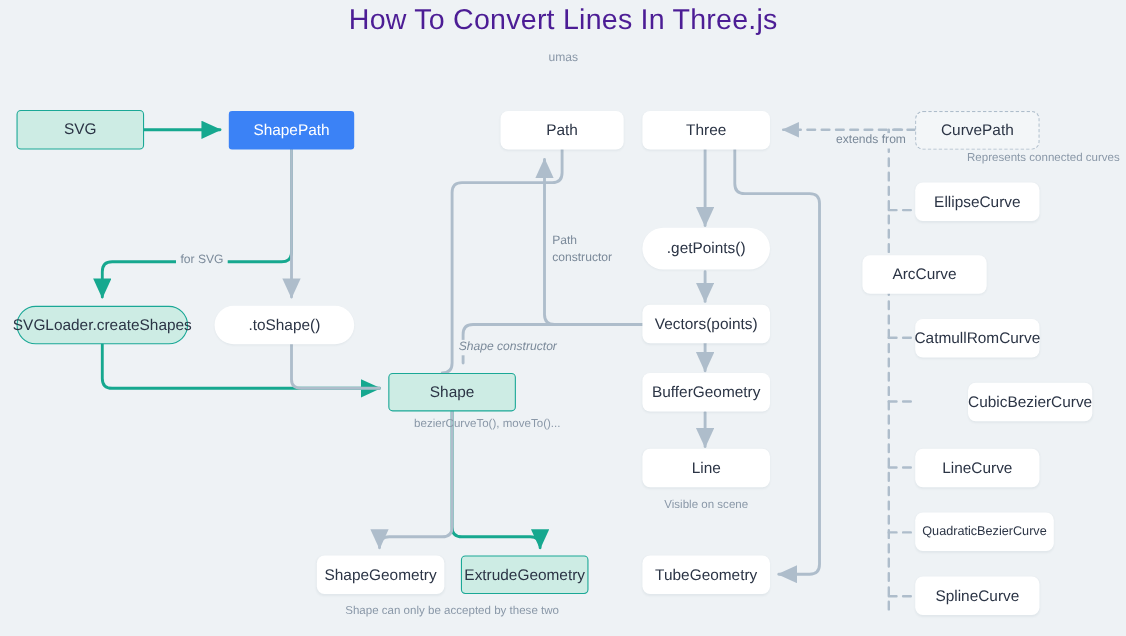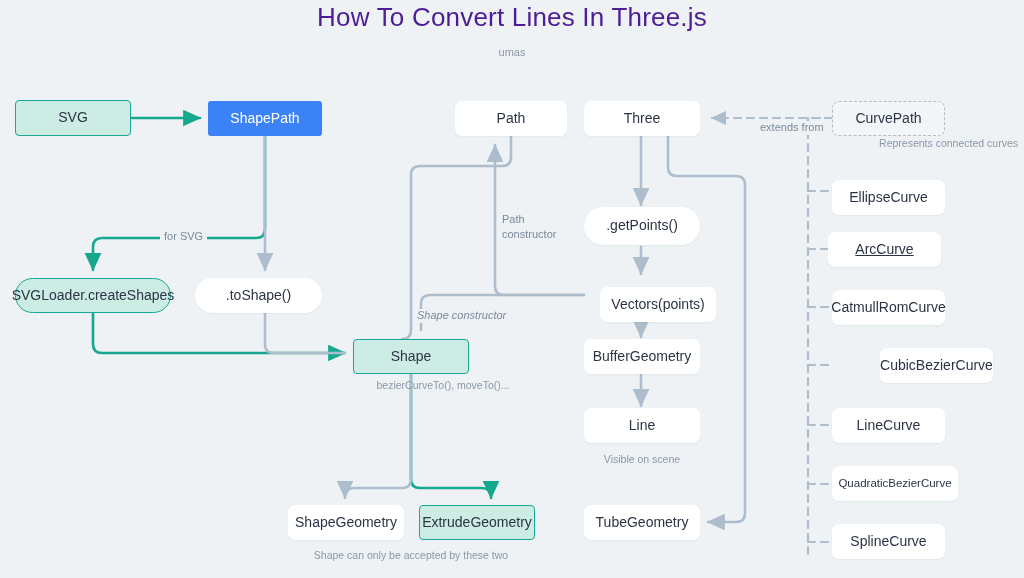--- a/index.html
+++ b/index.html
@@ -159,21 +159,21 @@
 
   <div class="edge-label" style="left:498px;top:212px;line-height:1.35;">
     <span>Path</span><br>
     <span>constructor</span>
   </div>
 
   <div class="node n-pill" style="left:584px;top:207px;width:116px;height:38px;">
     <span>.getPoints()</span>
   </div>
 
-  <div class="node n-white" style="left:600px;top:277px;width:116px;height:35px;margin-top:10px;">
+  <div class="node n-white" style="left:584px;top:277px;width:116px;height:35px;">
     <span>Vectors(points)</span>
   </div>
 
   <div class="node n-white" style="left:584px;top:339px;width:116px;height:35px;">
     <span>BufferGeometry</span>
   </div>
 
   <div class="node n-white" style="left:584px;top:408px;width:116px;height:35px;">
     <span>Line</span>
   </div>
@@ -185,25 +185,25 @@
   </div>
 
   <div class="edge-label" style="left:722px;top:121px;margin-left:34px;">extends from</div>
 
   <div class="node n-dashed" style="left:832px;top:101px;width:113px;height:35px;">
     <span>CurvePath</span>
   </div>
 
   <div class="caption" style="left:826px;top:137px;width:198px;text-align:right;padding-right:6px;box-sizing:border-box;">Represents connected curves</div>
 
-  <div class="node n-white" style="left:832px;top:180px;width:113px;height:35px;">
+  <div class="node n-white" style="left:832px;top:166px;width:113px;height:35px;">
     <span>EllipseCurve</span>
   </div>
 
-  <div class="node n-white" style="left:828px;top:232px;width:113px;height:35px;text-decoration:underline;">
+  <div class="node n-white" style="left:784px;top:232px;width:113px;height:35px;">
     <span>ArcCurve</span>
   </div>
 
   <div class="node n-white" style="left:832px;top:290px;width:113px;height:35px;">
     <span>CatmullRomCurve</span>
   </div>
 
   <div class="node n-white" style="left:832px;top:348px;width:113px;height:35px;margin-left:48px;">
     <span>CubicBezierCurve</span>
   </div>

